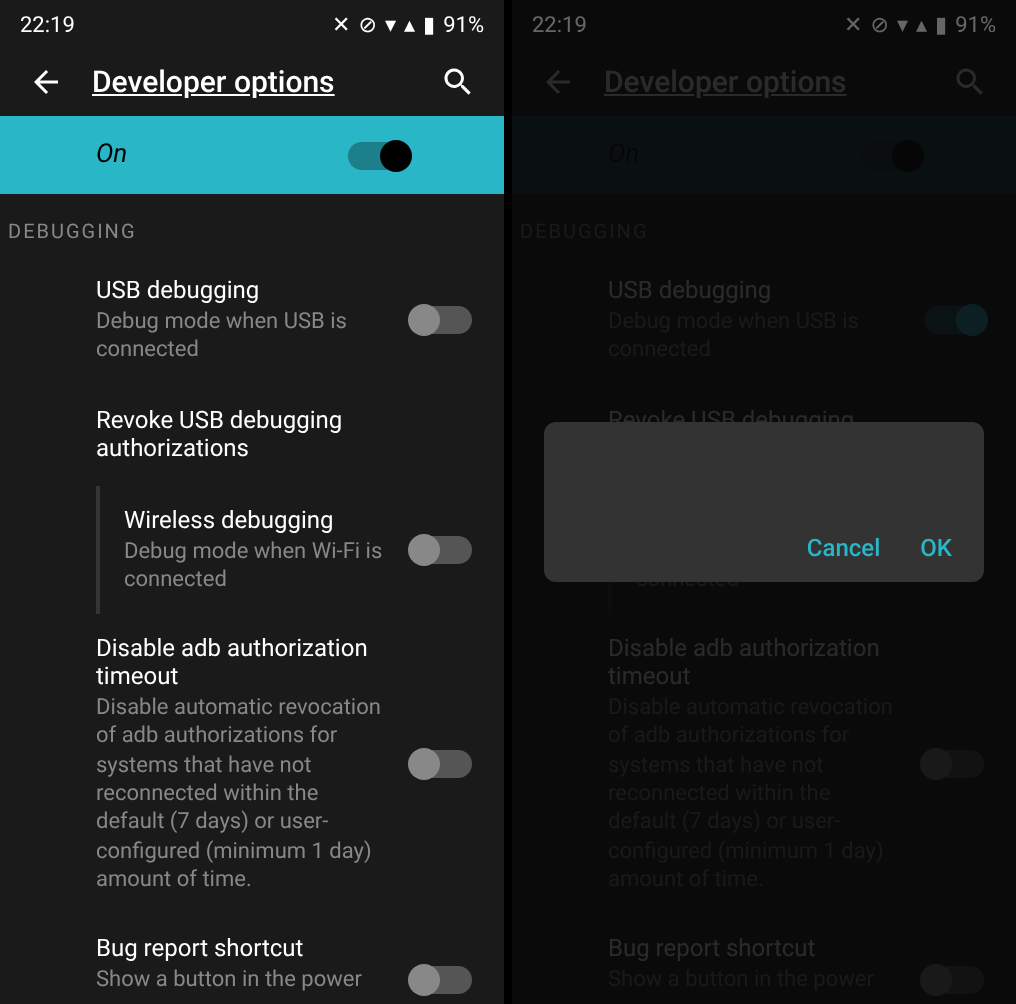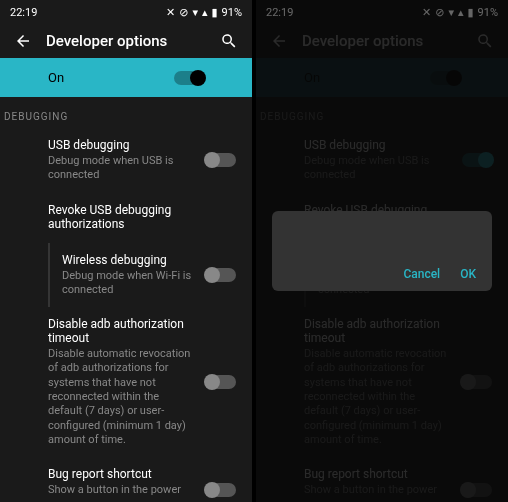--- a/index.html
+++ b/index.html
@@ -1,24 +1,24 @@
 <!DOCTYPE html>
 <html><head>
 <meta charset="utf-8">
 <style>
 * { margin: 0; padding: 0; box-sizing: border-box; }
 body { background: #000; font-family: Roboto, -apple-system, sans-serif; display: flex; gap: 4px; }
 .phone { width: 252px; height: 502px; background: #1a1a1a; color: #fff; overflow: hidden; position: relative; }
 .statusbar { display: flex; justify-content: space-between; align-items: center; padding: 4px 10px; font-size: 11px; height: 24px; }
 .statusbar .right { display: flex; gap: 4px; align-items: center; }
-.header { display: flex; align-items: center; padding: 8px 14px; gap: 14px; }
+.header { display: flex; align-items: center; padding: 8px 14px; gap: 14px; text-decoration: underline; }
 .header .title { font-size: 15px; font-weight: 500; flex: 1; }
 .icon { width: 18px; height: 18px; display: inline-flex; align-items: center; justify-content: center; }
 .toggle-banner { background: #29b6c6; color: #000; display: flex; align-items: center; padding: 12px 48px; }
-.toggle-banner .label { flex: 1; font-size: 13px; }
+.toggle-banner .label { flex: 1; font-size: 13px; font-style: italic; }
 .switch { width: 30px; height: 14px; background: rgba(0,0,0,0.3); border-radius: 10px; position: relative; }
 .switch .knob { width: 16px; height: 16px; background: #000; border-radius: 50%; position: absolute; top: -1px; right: -2px; }
 .switch.off { background: #555; }
 .switch.off .knob { left: -2px; right: auto; background: #888; }
 .switch.on-blue .knob { background: #29b6c6; }
 .switch.on-blue { background: rgba(41,182,198,.4); }
 .section-header { font-size: 10px; color: #888; letter-spacing: 1px; padding: 14px 4px 6px; }
 .settings { padding: 0 0 0 0; overflow-y: auto; height: calc(100% - 100px); }
 .item { padding: 10px 16px 10px 48px; display: flex; align-items: center; gap: 10px; position: relative; }
 .item .text { flex: 1; min-width: 0; }

